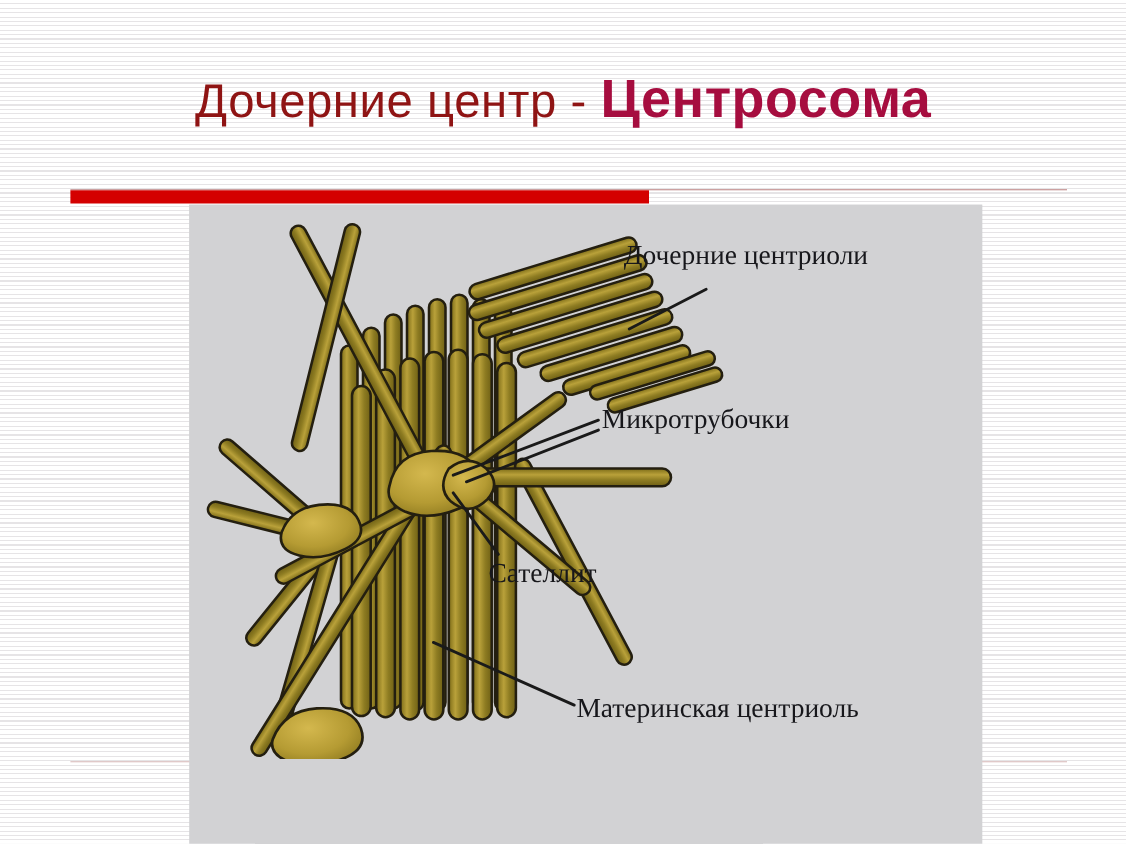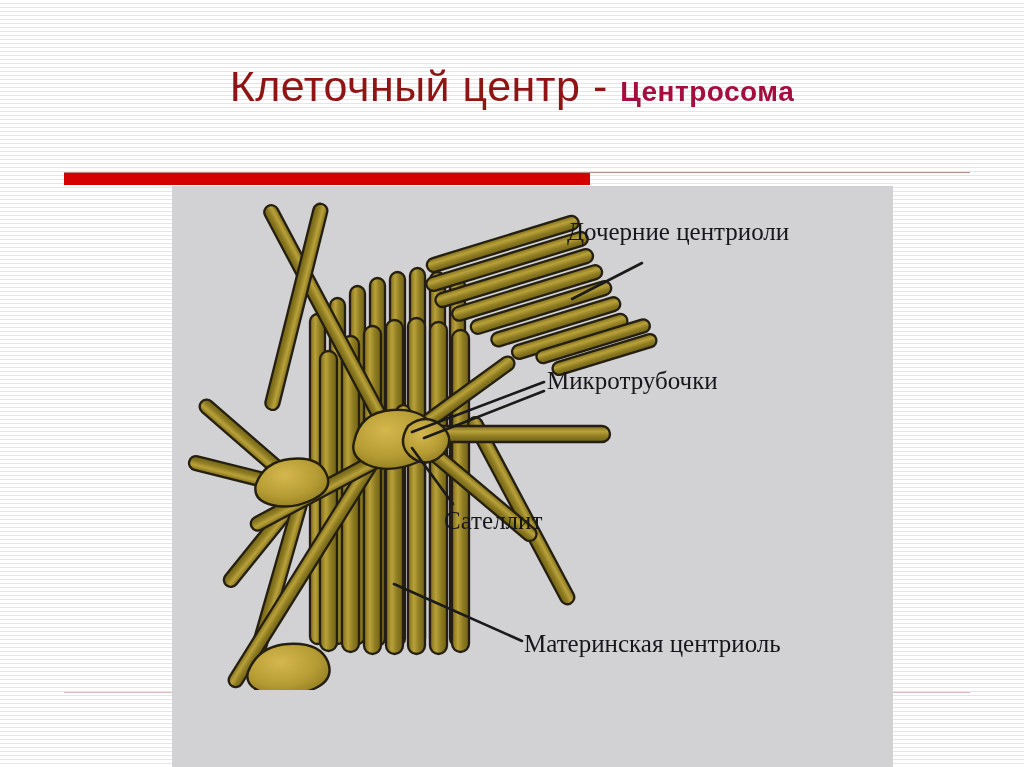--- a/index.html
+++ b/index.html
@@ -45,21 +45,21 @@
   .title-regular {
     font-family: "Liberation Sans", sans-serif;
     font-size: 43px;
     font-weight: 400;
     letter-spacing: 0.5px;
     color: #8f1414;
     vertical-align: baseline;
   }
   .title-bold {
     font-family: "Liberation Sans", sans-serif;
-    font-size: 28px;
+    font-size: 49px;
     font-weight: 700;
     letter-spacing: 0.5px;
     color: #a60d3f;
     vertical-align: baseline;
   }
 
   
   #rule-thin {
     position: absolute;
     left: 64px;
@@ -109,21 +109,21 @@
     fill: #17171b;
     white-space: pre;
   }
 </style>
 </head>
 <body>
 
 <div id="slide"></div>
 
 <div id="title-area">
-  <span class="title-regular">Клеточный центр - </span><span class="title-bold">Центросома</span>
+  <span class="title-regular">Дочерние центр - </span><span class="title-bold">Центросома</span>
 </div>
 
 <div id="rule-thin"></div>
 <div id="rule-thick"></div>
 <div id="rule-bottom"></div>
 
 <div id="picture">
   <svg viewBox="0 0 721 504" xmlns="http://www.w3.org/2000/svg">
     <defs>
       <linearGradient id="rodGrad" x1="0" y1="0" x2="0" y2="1">

